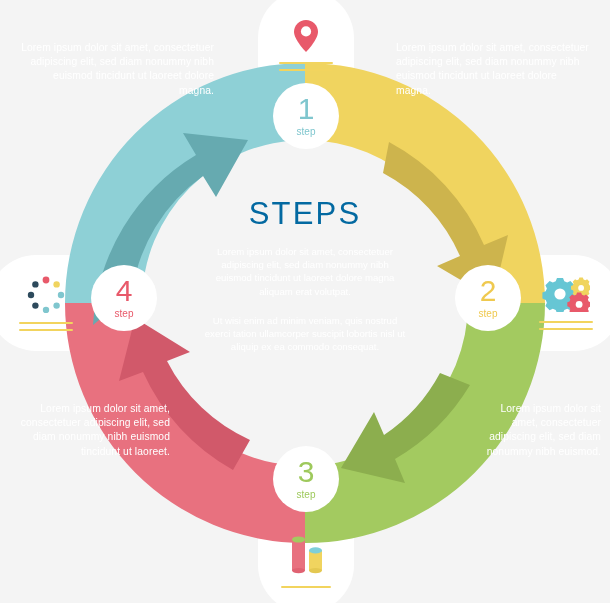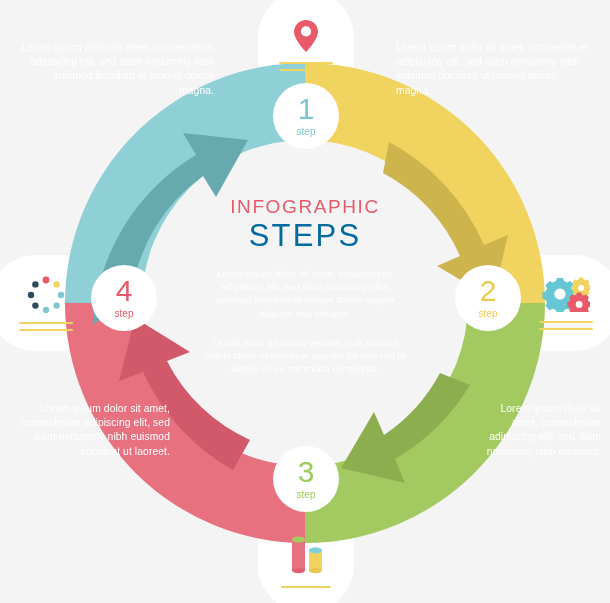--- a/index.html
+++ b/index.html
@@ -248,21 +248,20 @@
            L 119 381
            L 135 318
            L 190 352
            L 167 361
            A 172 172 0 0 0 250 440
            Z"></path>
     </g>
   </svg>
 
   <div id="center-block">
-    <div id="center-title-1">INFOGRAPHIC</div>
     <div id="center-title-2">STEPS</div>
     <div class="center-para">Lorem ipsum dolor sit amet, consectetuer adipiscing elit, sed diam nonummy nibh euismod tincidunt ut laoreet dolore magna aliquam erat volutpat.</div>
     <div class="center-para second">Ut wisi enim ad minim veniam, quis nostrud exerci tation ullamcorper suscipit lobortis nisl ut aliquip ex ea commodo consequat.</div>
   </div>
 
   <div class="card-icon-wrap" id="icon-top">
     <svg width="26" height="34" viewBox="0 0 26 34">
       <path fill="#e8596a" d="M13 1 C6.4 1 1 6.3 1 12.8 C1 21 13 33 13 33 C13 33 25 21 25 12.8 C25 6.3 19.6 1 13 1 Z"></path>
       <circle cx="13" cy="12.4" r="5.1" fill="#ffffff"></circle>
     </svg>

